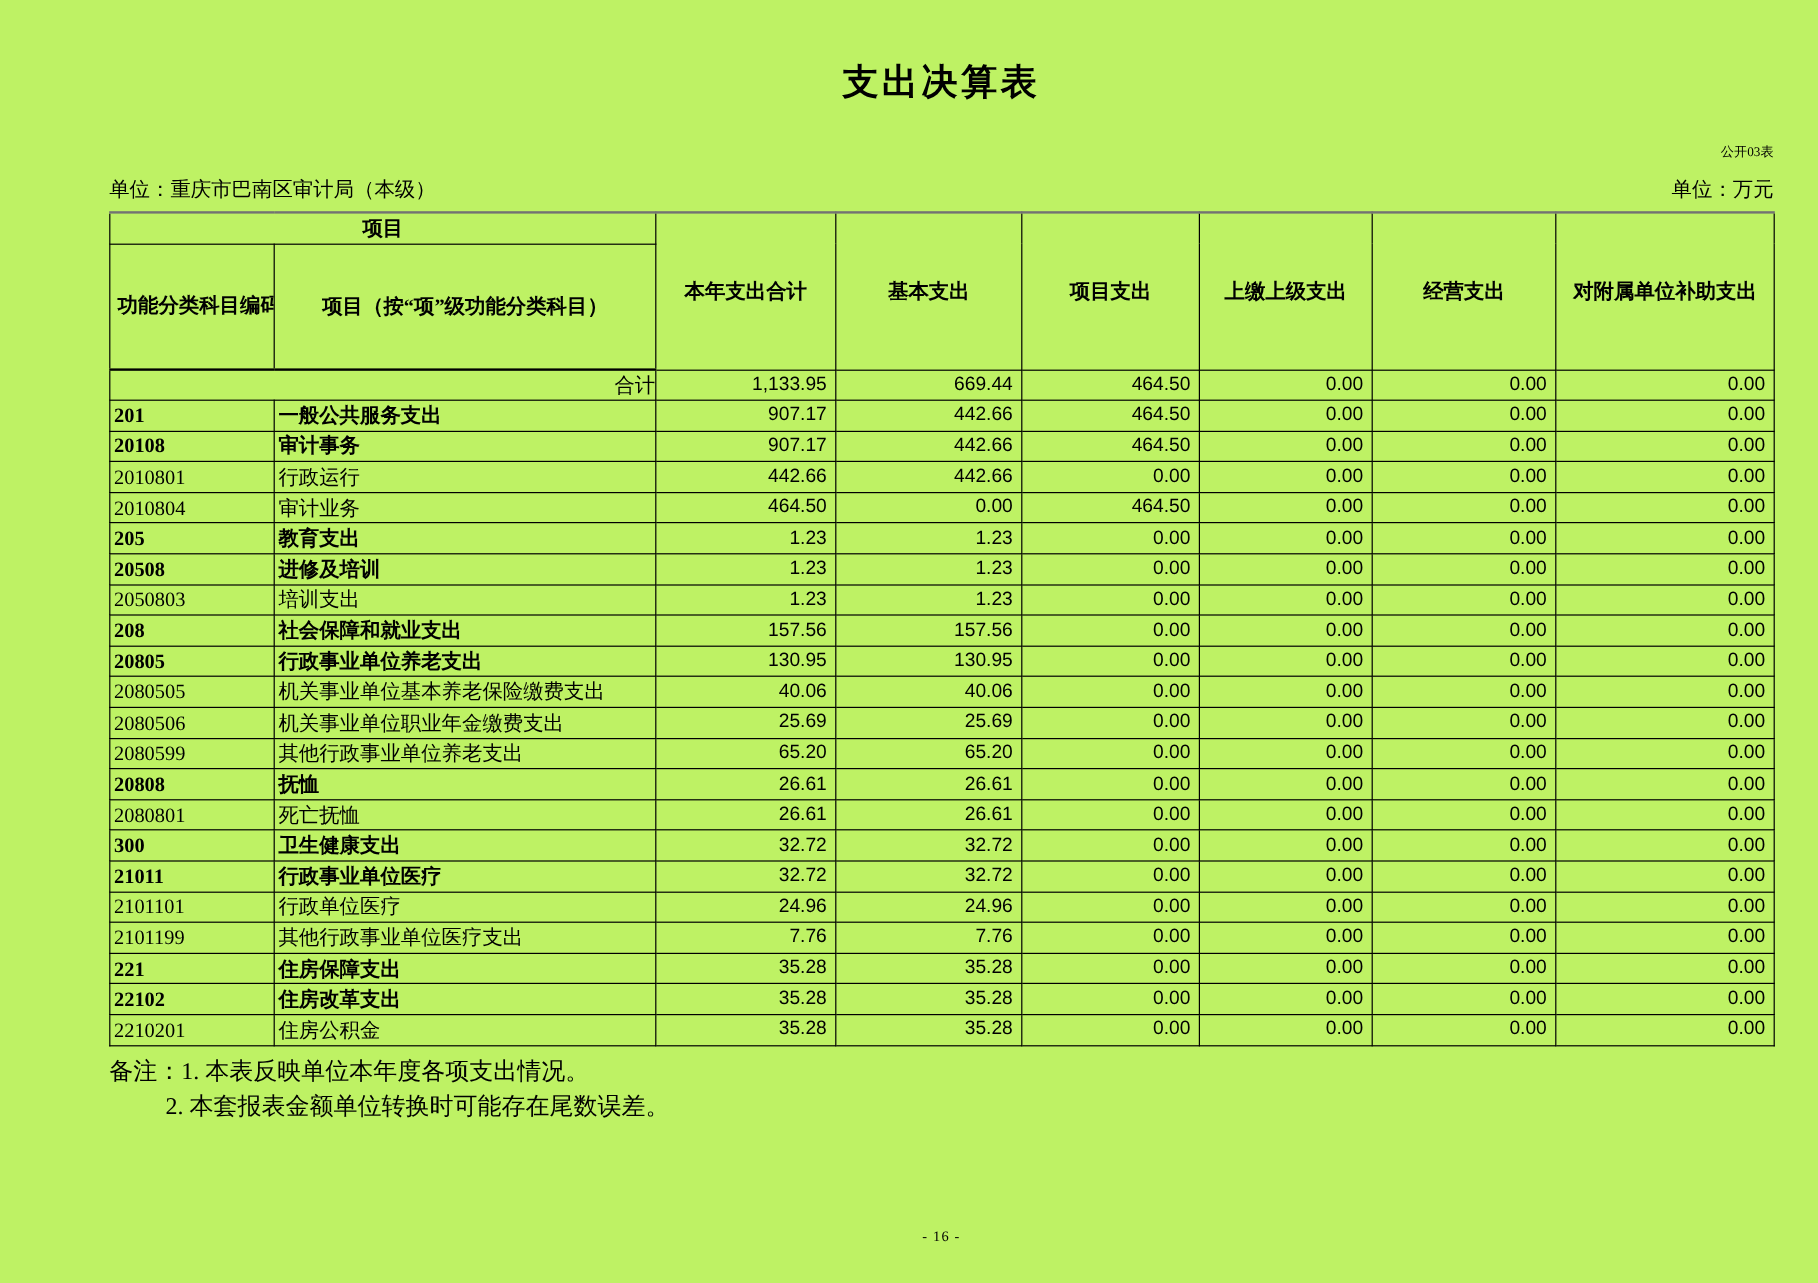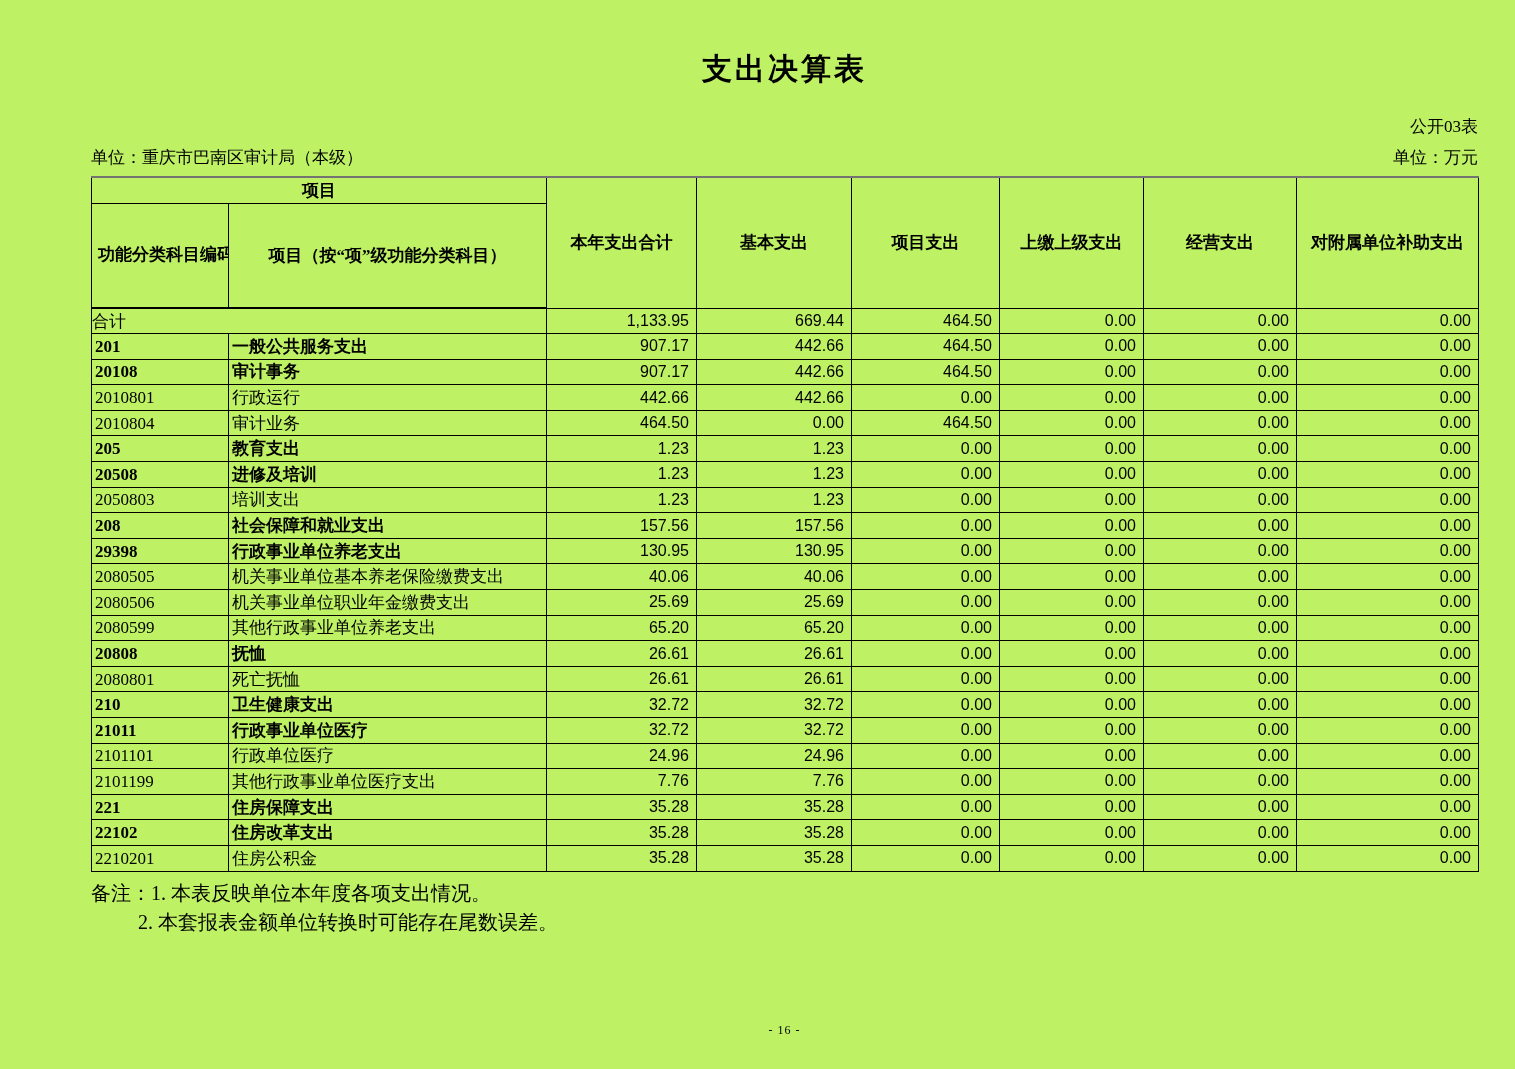--- a/index.html
+++ b/index.html
@@ -21,21 +21,21 @@
     padding-top: 50px;
     text-align: center;
     font-size: 30px;
     font-weight: bold;
     letter-spacing: 3px;
     line-height: 38px;
   }
   .doc-label {
     margin-top: 28px;
     text-align: right;
-    font-size: 17px;
+    font-size: 11px;
     line-height: 22px;
   }
   .unit-row {
     margin-top: 8px;
     display: flex;
     justify-content: space-between;
     font-size: 17px;
     line-height: 23px;
   }
 
@@ -69,21 +69,21 @@
     line-height: 1;
     vertical-align: middle;
   }
   td.code-cell  { text-align: left; padding-left: 3px; }
   td.item-cell  { text-align: left; padding-left: 3px; }
   td.num-cell   {
     text-align: right; padding-right: 7px;
     font-family: "Liberation Sans", "DejaVu Sans", sans-serif;
     font-size: 16px;
   }
-  td.total-label { text-align: left; }
+  td.total-label { text-align: right; }
   tr.bold-row td.code-cell, tr.bold-row td.item-cell { font-weight: bold; }
 
   .notes {
     margin-top: 7px;
     font-size: 20px;
     line-height: 29px;
   }
   .notes .note-line2 { padding-left: 47px; }
 
   .page-number {
@@ -218,21 +218,21 @@
             <td class="code-cell">208</td>
             <td class="item-cell">社会保障和就业支出</td>
             <td class="num-cell">157.56</td>
             <td class="num-cell">157.56</td>
             <td class="num-cell">0.00</td>
             <td class="num-cell">0.00</td>
             <td class="num-cell">0.00</td>
             <td class="num-cell">0.00</td>
           </tr>
           <tr class="bold-row">
-            <td class="code-cell">29398</td>
+            <td class="code-cell">20805</td>
             <td class="item-cell">行政事业单位养老支出</td>
             <td class="num-cell">130.95</td>
             <td class="num-cell">130.95</td>
             <td class="num-cell">0.00</td>
             <td class="num-cell">0.00</td>
             <td class="num-cell">0.00</td>
             <td class="num-cell">0.00</td>
           </tr>
           <tr>
             <td class="code-cell">2080505</td>
@@ -278,21 +278,21 @@
             <td class="code-cell">2080801</td>
             <td class="item-cell">死亡抚恤</td>
             <td class="num-cell">26.61</td>
             <td class="num-cell">26.61</td>
             <td class="num-cell">0.00</td>
             <td class="num-cell">0.00</td>
             <td class="num-cell">0.00</td>
             <td class="num-cell">0.00</td>
           </tr>
           <tr class="bold-row">
-            <td class="code-cell">210</td>
+            <td class="code-cell">300</td>
             <td class="item-cell">卫生健康支出</td>
             <td class="num-cell">32.72</td>
             <td class="num-cell">32.72</td>
             <td class="num-cell">0.00</td>
             <td class="num-cell">0.00</td>
             <td class="num-cell">0.00</td>
             <td class="num-cell">0.00</td>
           </tr>
           <tr class="bold-row">
             <td class="code-cell">21011</td>

